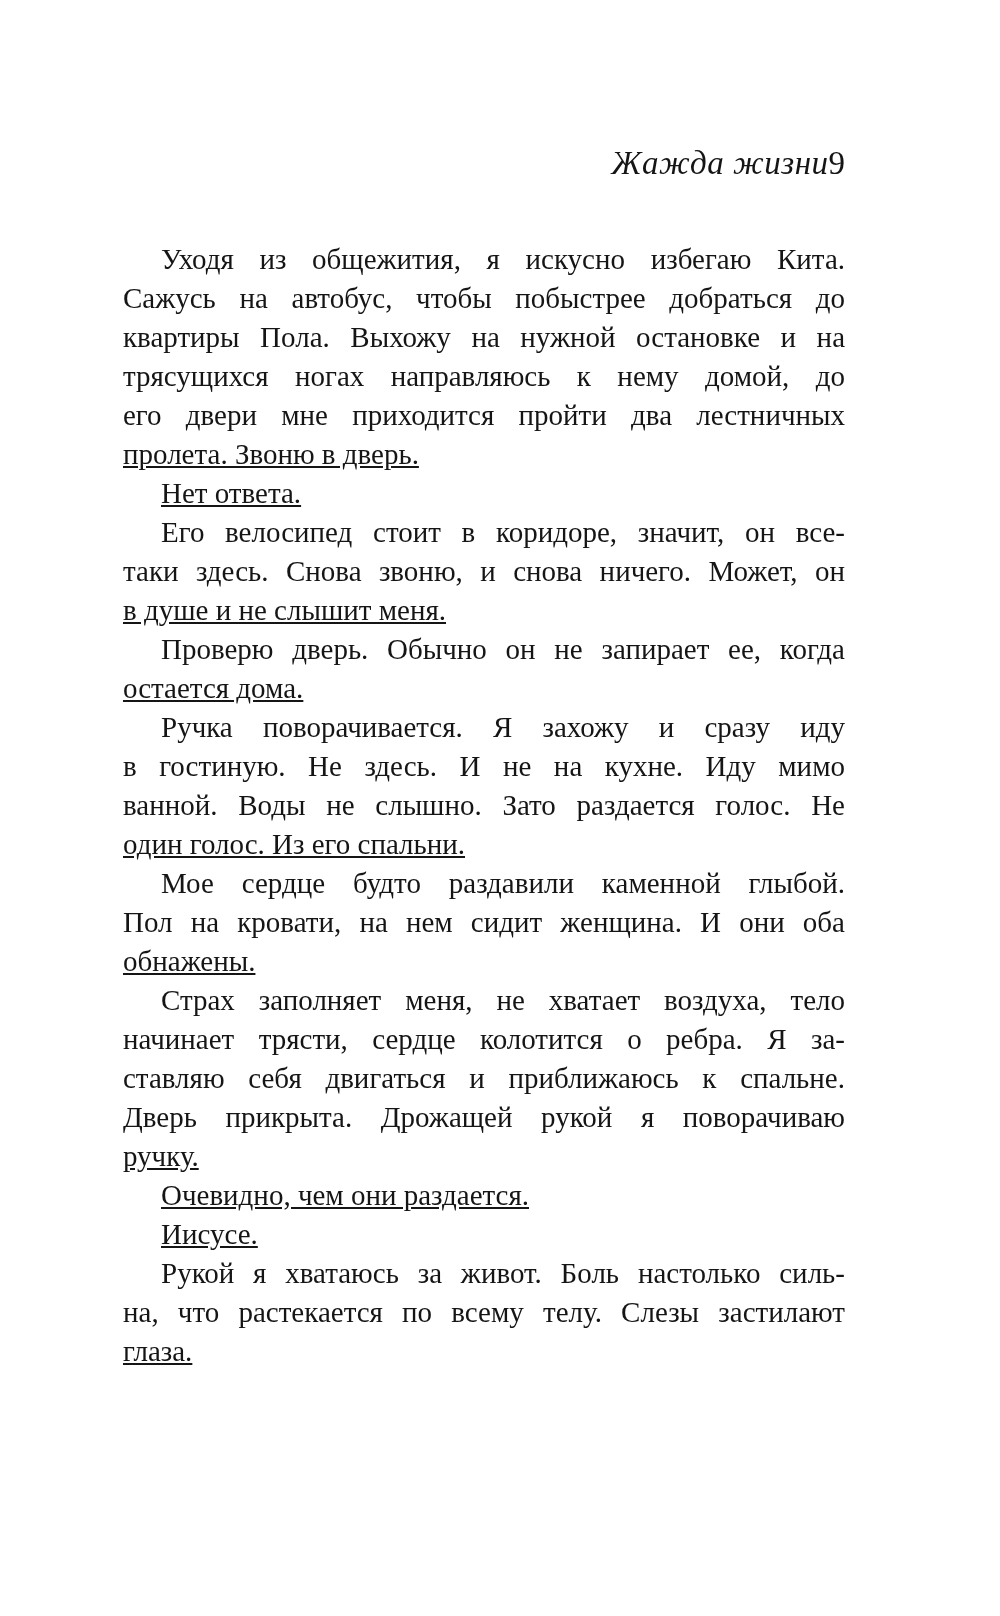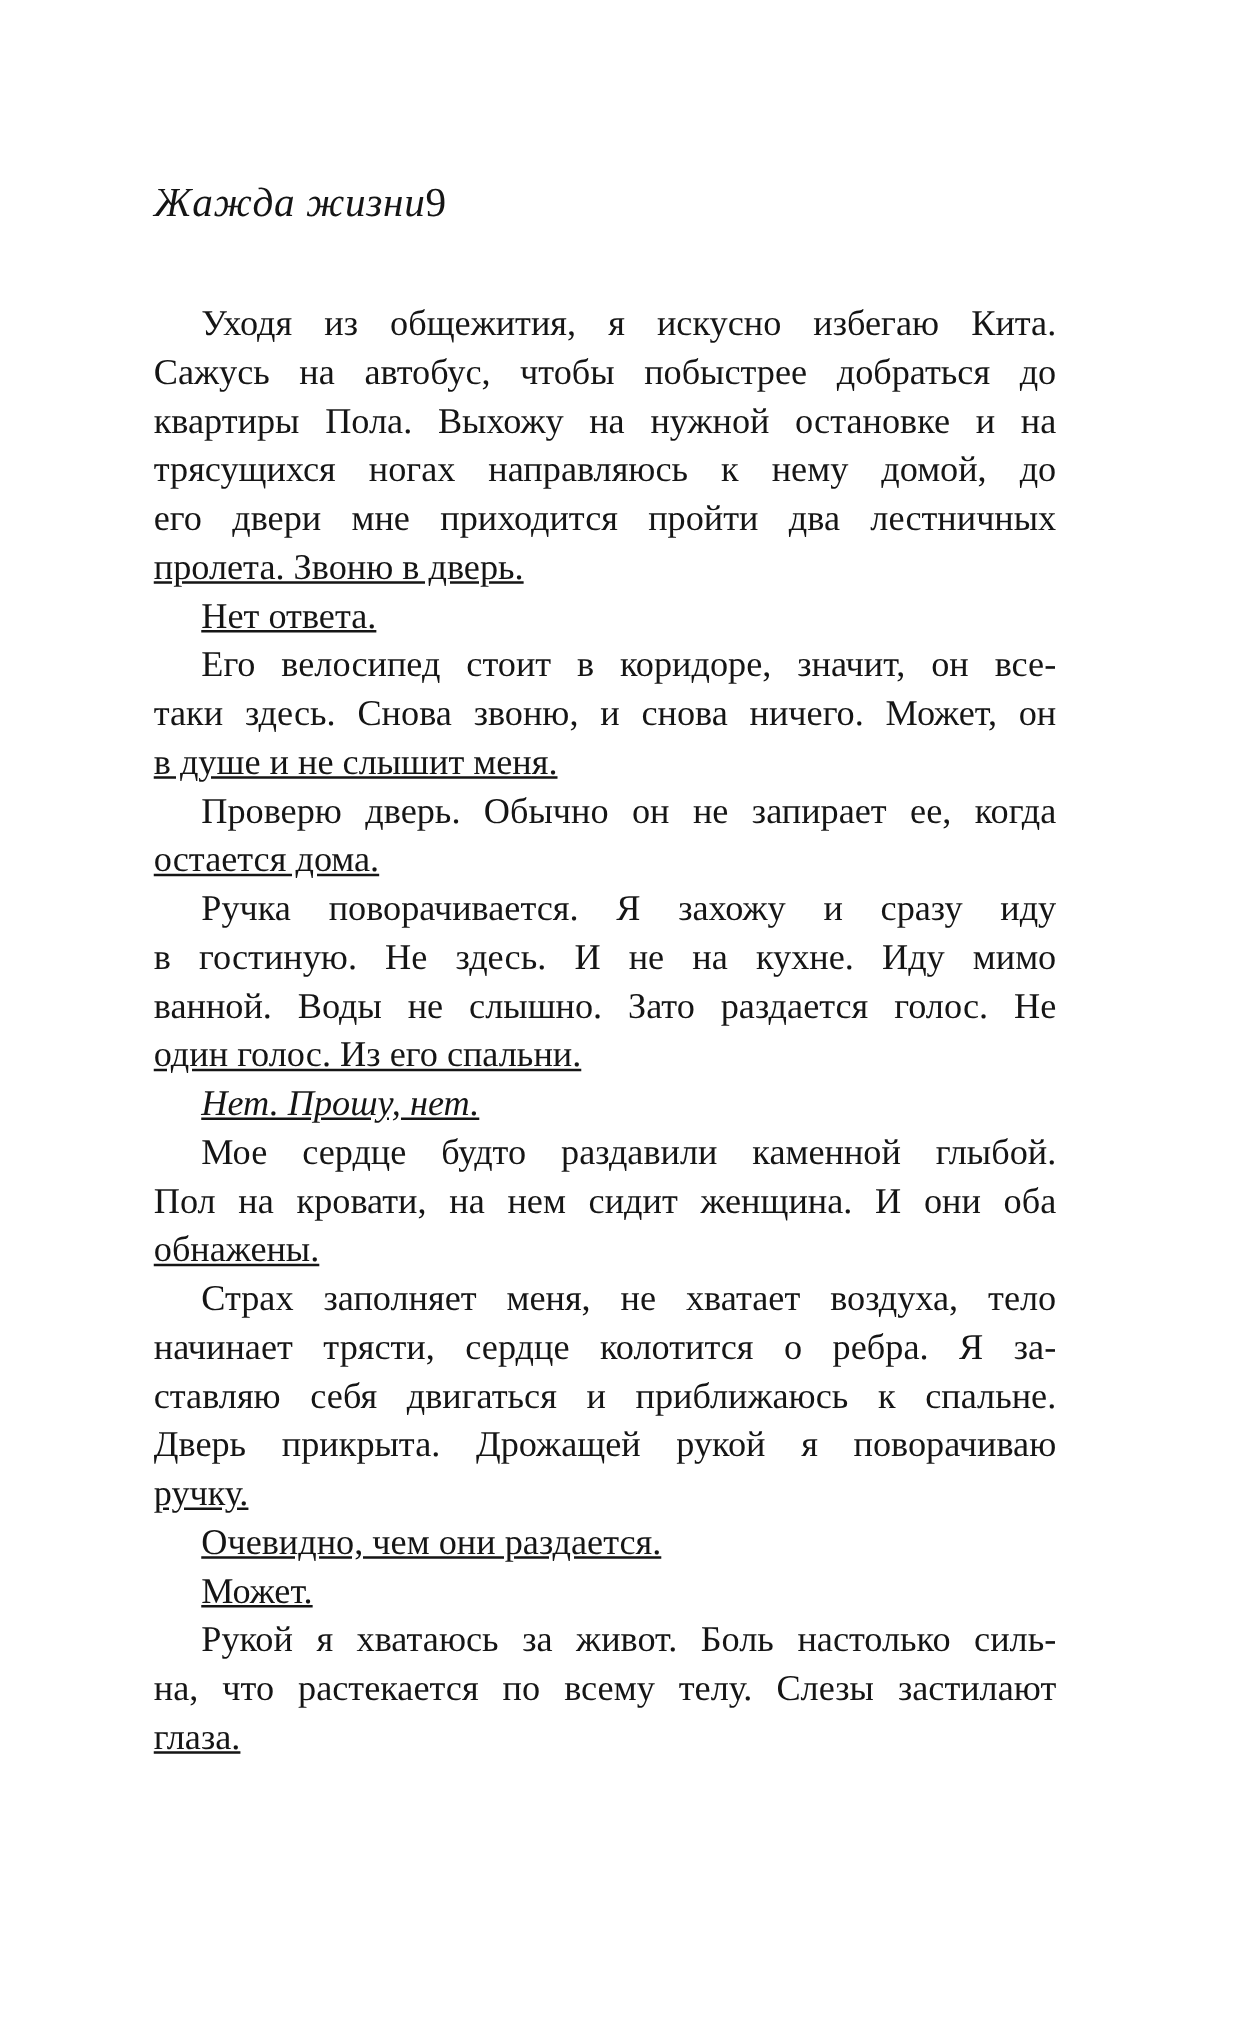--- a/index.html
+++ b/index.html
@@ -15,21 +15,21 @@
     color: #151515;
     font-family: "Liberation Serif", "DejaVu Serif", serif;
     overflow: hidden;
   }
   .running-header {
     position: absolute;
     left: 123px;
     top: 143px;
     width: 722px;
     display: flex;
-    justify-content: flex-start;
+    justify-content: flex-end;
     align-items: baseline;
     font-size: 33px;
     line-height: 40px;
     white-space: nowrap;
   }
   .rh-title {
     font-style: italic;
     letter-spacing: 0.5px;
   }
   .rh-page {
@@ -87,40 +87,37 @@
       <div class="para">
         <div class="line first">Проверю дверь. Обычно он не запирает ее, когда</div>
         <div class="line last">остается дома.</div>
       </div>
       <div class="para">
         <div class="line first">Ручка поворачивается. Я захожу и сразу иду</div>
         <div class="line">в гостиную. Не здесь. И не на кухне. Иду мимо</div>
         <div class="line">ванной. Воды не слышно. Зато раздается голос. Не</div>
         <div class="line last">один голос. Из его спальни.</div>
       </div>
-      <div class="para italic">
-        <div class="line first last">Нет. Прошу, нет.</div>
-      </div>
       <div class="para">
         <div class="line first">Мое сердце будто раздавили каменной глыбой.</div>
         <div class="line">Пол на кровати, на нем сидит женщина. И они оба</div>
         <div class="line last">обнажены.</div>
       </div>
       <div class="para">
         <div class="line first">Страх заполняет меня, не хватает воздуха, тело</div>
         <div class="line">начинает трясти, сердце колотится о ребра. Я за-</div>
         <div class="line">ставляю себя двигаться и приближаюсь к спальне.</div>
         <div class="line">Дверь прикрыта. Дрожащей рукой я поворачиваю</div>
         <div class="line last">ручку.</div>
       </div>
       <div class="para">
         <div class="line first last">Очевидно, чем они раздается.</div>
       </div>
       <div class="para">
-        <div class="line first last">Может.</div>
+        <div class="line first last">Иисусе.</div>
       </div>
       <div class="para">
         <div class="line first">Рукой я хватаюсь за живот. Боль настолько силь-</div>
         <div class="line">на, что растекается по всему телу. Слезы застилают</div>
         <div class="line last">глаза.</div>
       </div>
     </main>
 
 </div>
 

